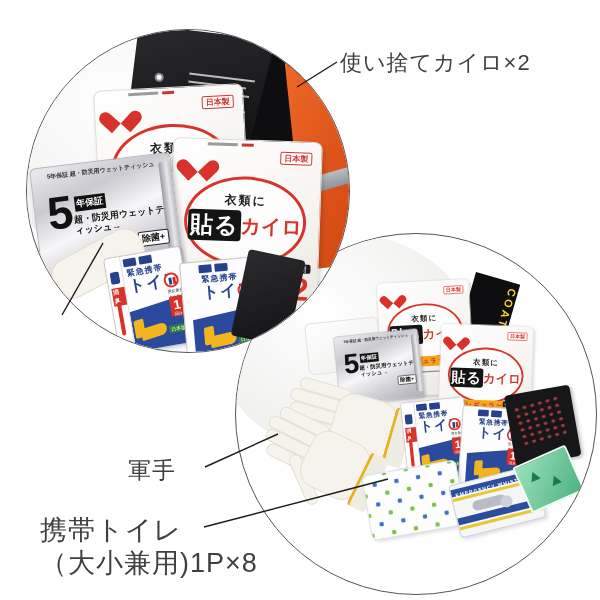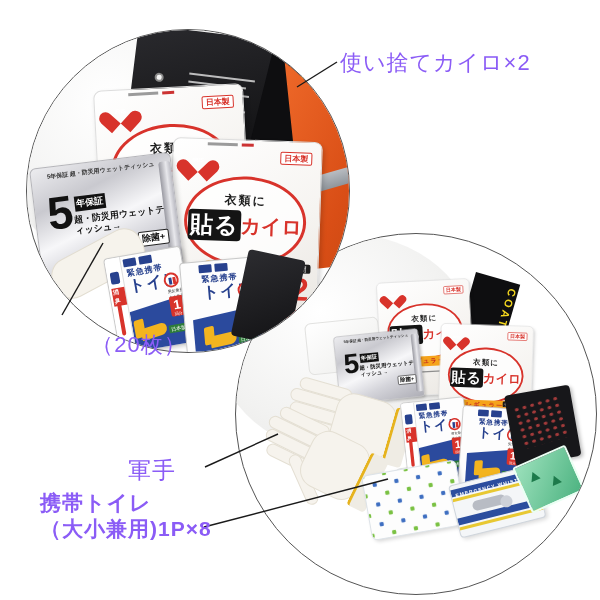--- a/index.html
+++ b/index.html
@@ -8,21 +8,21 @@
 
   
   .photo-circle{position:absolute;border-radius:50%;overflow:hidden;background:#fff;
       border:1px solid #555;box-sizing:border-box;}
   #circle-top{left:26px;top:29px;width:324px;height:324px;z-index:3;}
   #circle-bottom{left:235px;top:233px;width:362px;height:362px;z-index:2;}
   .fabric{position:absolute;border-radius:50%;
       background:radial-gradient(ellipse at 40% 35%,#ffffff 0%,#f2f2f1 55%,#e4e4e2 100%);}
 
   
-  .callout{position:absolute;color:#8b5cf6;font-size:22px;letter-spacing:1px;z-index:6;line-height:1.22;}
+  .callout{position:absolute;color:#404040;font-size:22px;letter-spacing:1px;z-index:6;line-height:1.22;}
   .lines-svg{position:absolute;left:0;top:0;z-index:5;pointer-events:none;}
 
   
   .heatpack{position:absolute;width:150px;height:185px;border-radius:8px;box-sizing:border-box;
       background:linear-gradient(150deg,#ffffff 0%,#f6f4f1 55%,#e9e6e1 100%);
       border:1px solid #ddd;box-shadow:2px 3px 5px rgba(0,0,0,.18);transform-origin:top left;}
   .hp-heart{position:absolute;top:12px;left:12px;width:26px;height:24px;}
   .hp-heart::before,.hp-heart::after{content:"";position:absolute;top:0;width:13px;height:21px;
       background:#d8332b;border-radius:13px 13px 0 0;}
   .hp-heart::before{left:0;transform:rotate(-45deg);transform-origin:100% 100%;}
@@ -453,21 +453,20 @@
 <svg class="lines-svg" width="600" height="600" viewBox="0 0 600 600">
   <line x1="297" y1="87" x2="337" y2="62" stroke="#1a1a1a" stroke-width="1.4"></line>
   <line x1="103" y1="243" x2="62" y2="315" stroke="#1a1a1a" stroke-width="1.4"></line>
   <line x1="205" y1="467" x2="278" y2="434" stroke="#1a1a1a" stroke-width="1.4"></line>
   <line x1="204" y1="527" x2="388" y2="479" stroke="#1a1a1a" stroke-width="1.4"></line>
 </svg>
 
 <div class="callout" style="left:340px;top:50px;">使い捨てカイロ×2</div>
 
 <div class="callout" style="left:14px;top:332px;width:250px;text-align:center;">
-  <div>（20枚）</div>
 </div>
 
 <div class="callout" style="left:128px;top:456px;font-size:23px;">軍手</div>
 
-<div class="callout" style="left:40px;top:490px;font-size:21px;font-weight:bold;">
+<div class="callout" style="left:40px;top:514px;font-size:27px;">
   <div>携帯トイレ</div>
   <div>（大小兼用)1P×8</div>
 </div>
 
 </body></html>

